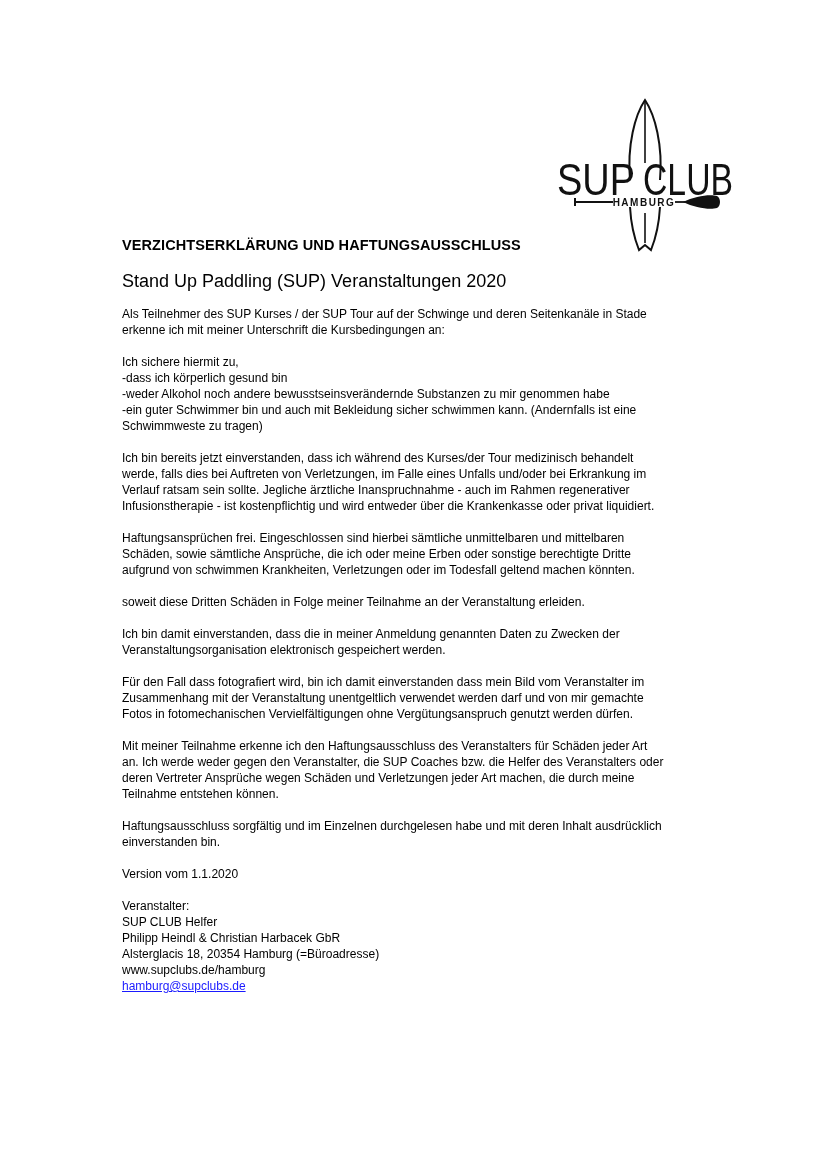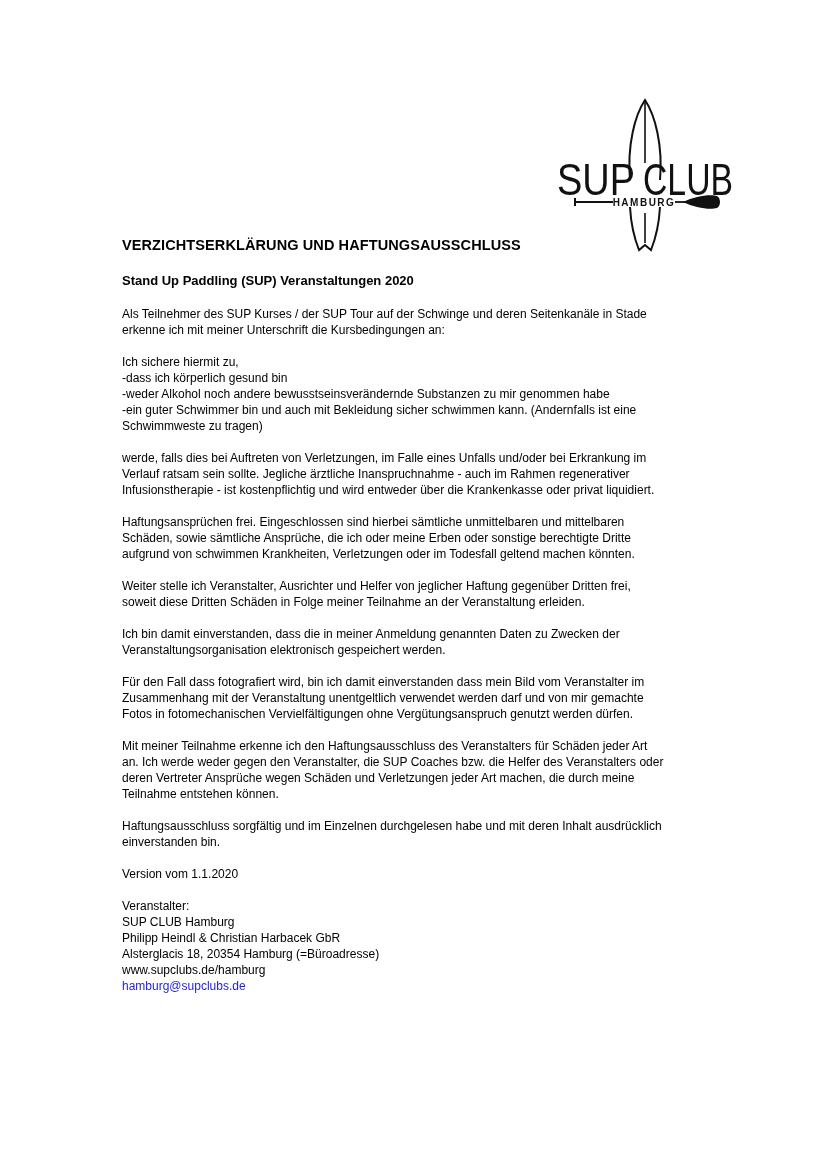--- a/index.html
+++ b/index.html
@@ -30,36 +30,37 @@
       margin-left: 24px;
     }
     .title {
       font-weight: bold;
       font-size: 14.5px;
       line-height: 18px;
       margin: 0 0 18px 0;
       letter-spacing: 0.1px;
     }
     .subtitle {
-      font-weight: bold;
-      font-size: 13px;
+      font-weight: normal;
+      font-size: 18px;
       line-height: 18px;
       margin: 0 0 16px 0;
     }
     .para {
       font-size: 12px;
       line-height: 16px;
       margin: 0 0 16px 0;
       white-space: normal;
     }
     .line {
       display: block;
     }
     .link {
       color: #1a1aff;
+      text-decoration: underline;
       cursor: pointer;
     }
   </style>
 </head>
 <body>
 
 <svg class="logo" viewBox="0 0 180 160" xmlns="http://www.w3.org/2000/svg">
 
   <path d="M75 85 C 72 50, 80 20, 90 5 C 100 20, 108 50, 105 85" fill="none" stroke="#111" stroke-width="2"></path>
   <line x1="90" y1="5" x2="90" y2="68" stroke="#111" stroke-width="1.6"></line>
@@ -89,31 +90,31 @@
         <span class="line">erkenne ich mit meiner Unterschrift die Kursbedingungen an:</span>
       </div>
       <div class="para">
         <span class="line">Ich sichere hiermit zu,</span>
         <span class="line">-dass ich körperlich gesund bin</span>
         <span class="line">-weder Alkohol noch andere bewusstseinsverändernde Substanzen zu mir genommen habe</span>
         <span class="line">-ein guter Schwimmer bin und auch mit Bekleidung sicher schwimmen kann. (Andernfalls ist eine</span>
         <span class="line">Schwimmweste zu tragen)</span>
       </div>
       <div class="para">
+        <span class="line">Ich bin bereits jetzt einverstanden, dass ich während des Kurses/der Tour medizinisch behandelt</span>
         <span class="line">werde, falls dies bei Auftreten von Verletzungen, im Falle eines Unfalls und/oder bei Erkrankung im</span>
         <span class="line">Verlauf ratsam sein sollte. Jegliche ärztliche Inanspruchnahme - auch im Rahmen regenerativer</span>
         <span class="line">Infusionstherapie - ist kostenpflichtig und wird entweder über die Krankenkasse oder privat liquidiert.</span>
       </div>
       <div class="para">
         <span class="line">Haftungsansprüchen frei. Eingeschlossen sind hierbei sämtliche unmittelbaren und mittelbaren</span>
         <span class="line">Schäden, sowie sämtliche Ansprüche, die ich oder meine Erben oder sonstige berechtigte Dritte</span>
         <span class="line">aufgrund von schwimmen Krankheiten, Verletzungen oder im Todesfall geltend machen könnten.</span>
       </div>
       <div class="para">
-        <span class="line">Weiter stelle ich Veranstalter, Ausrichter und Helfer von jeglicher Haftung gegenüber Dritten frei,</span>
         <span class="line">soweit diese Dritten Schäden in Folge meiner Teilnahme an der Veranstaltung erleiden.</span>
       </div>
       <div class="para">
         <span class="line">Ich bin damit einverstanden, dass die in meiner Anmeldung genannten Daten zu Zwecken der</span>
         <span class="line">Veranstaltungsorganisation elektronisch gespeichert werden.</span>
       </div>
       <div class="para">
         <span class="line">Für den Fall dass fotografiert wird, bin ich damit einverstanden dass mein Bild vom Veranstalter im</span>
         <span class="line">Zusammenhang mit der Veranstaltung unentgeltlich verwendet werden darf und von mir gemachte</span>
         <span class="line">Fotos in fotomechanischen Vervielfältigungen ohne Vergütungsanspruch genutzt werden dürfen.</span>
@@ -127,19 +128,19 @@
       <div class="para">
         <span class="line">Haftungsausschluss sorgfältig und im Einzelnen durchgelesen habe und mit deren Inhalt ausdrücklich</span>
         <span class="line">einverstanden bin.</span>
       </div>
     </div>
 
   <div class="para">Version vom 1.1.2020</div>
 
   <div class="para">
     <span class="line">Veranstalter:</span>
-    <span class="line">SUP CLUB Hamburg</span>
+    <span class="line">SUP CLUB Helfer</span>
     <span class="line">Philipp Heindl &amp; Christian Harbacek GbR</span>
     <span class="line">Alsterglacis 18, 20354 Hamburg (=Büroadresse)</span>
     <span class="line">www.supclubs.de/hamburg</span>
     <a class="line link">hamburg@supclubs.de</a>
   </div>
 </div>
 
 </body></html>

